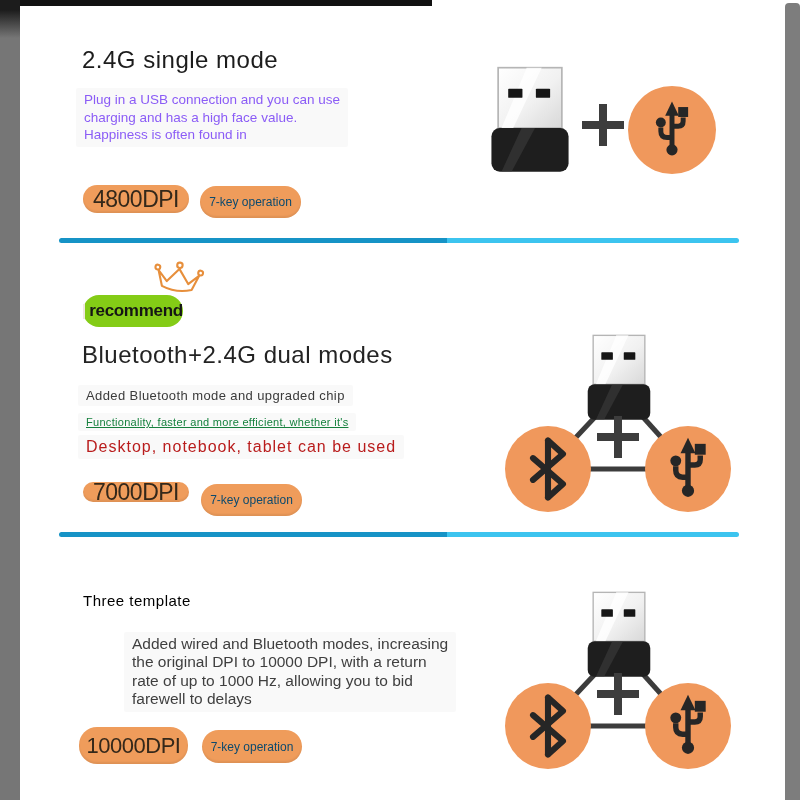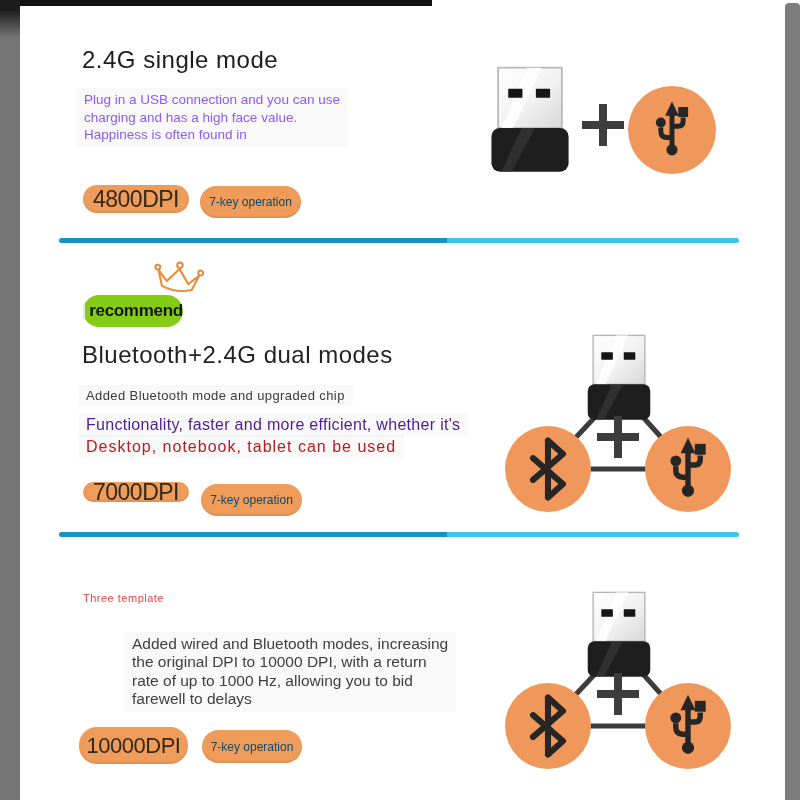--- a/index.html
+++ b/index.html
@@ -37,21 +37,21 @@
 
   .recommend-pill {
     background:#84cc16; border-radius:16px; display:flex; align-items:center; justify-content:center;
     font-size:17px; font-weight:700; color:#151515; letter-spacing:-0.3px;
   }
   .recommend-pill::before { content:""; display:inline-block; width:2px; height:15px; background:#efe7de; margin-right:4px; }
 
   .crown { transform:rotate(8deg); }
 
   .s2-line-a { font-size:13px; color:#3a3a3a; letter-spacing:.4px; white-space:nowrap; }
-  .s2-line-b { font-size:16px; color:#4c1d95;     letter-spacing:.3px; white-space:nowrap; }
+  .s2-line-b { font-size:11px; color:#15803d;     letter-spacing:.3px; white-space:nowrap;text-decoration:underline; }
   .s2-line-c { font-size:16px;   color:#b91c1c;  letter-spacing:1px;  white-space:nowrap; }
 </style>
 </head>
 <body>
 
 <svg width="0" height="0" style="position:absolute" aria-hidden="true">
   <defs>
     <linearGradient id="gradPlug" x1="0" y1="0" x2="1" y2="1">
       <stop offset="0" stop-color="#ffffff"></stop>
       <stop offset="0.55" stop-color="#f1f1f1"></stop>
@@ -156,21 +156,21 @@
       <use href="#sym-bt" width="100" height="100"></use>
     </g>
     <g transform="translate(162,107) scale(0.68)">
       <use href="#sym-trident" width="100" height="100"></use>
     </g>
   </svg>
 
   <div class="abs divider" style="left:59px; top:532px; width:680px;"></div>
 
   <div class="abs" style="left:83px; top:592px;">
-    <h2 class="sec-title" style="font-size:11px; color:#ef4444;">Three template</h2>
+    <h2 class="sec-title" style="font-size:15px; color:#000000;">Three template</h2>
   </div>
 
   <div class="abs para" style="left:76px; top:632px; font-size:15.5px; line-height:18.4px; color:#3f3f3f;margin-left:48px;">
     <div>Added wired and Bluetooth modes, increasing</div>
     <div>the original DPI to 10000 DPI, with a return</div>
     <div>rate of up to 1000 Hz, allowing you to bid</div>
     <div>farewell to delays</div>
   </div>
 
   <div class="abs pill dpi" style="left:79px; top:727px; width:109px; height:37px; font-size:22px;">10000DPI</div>

